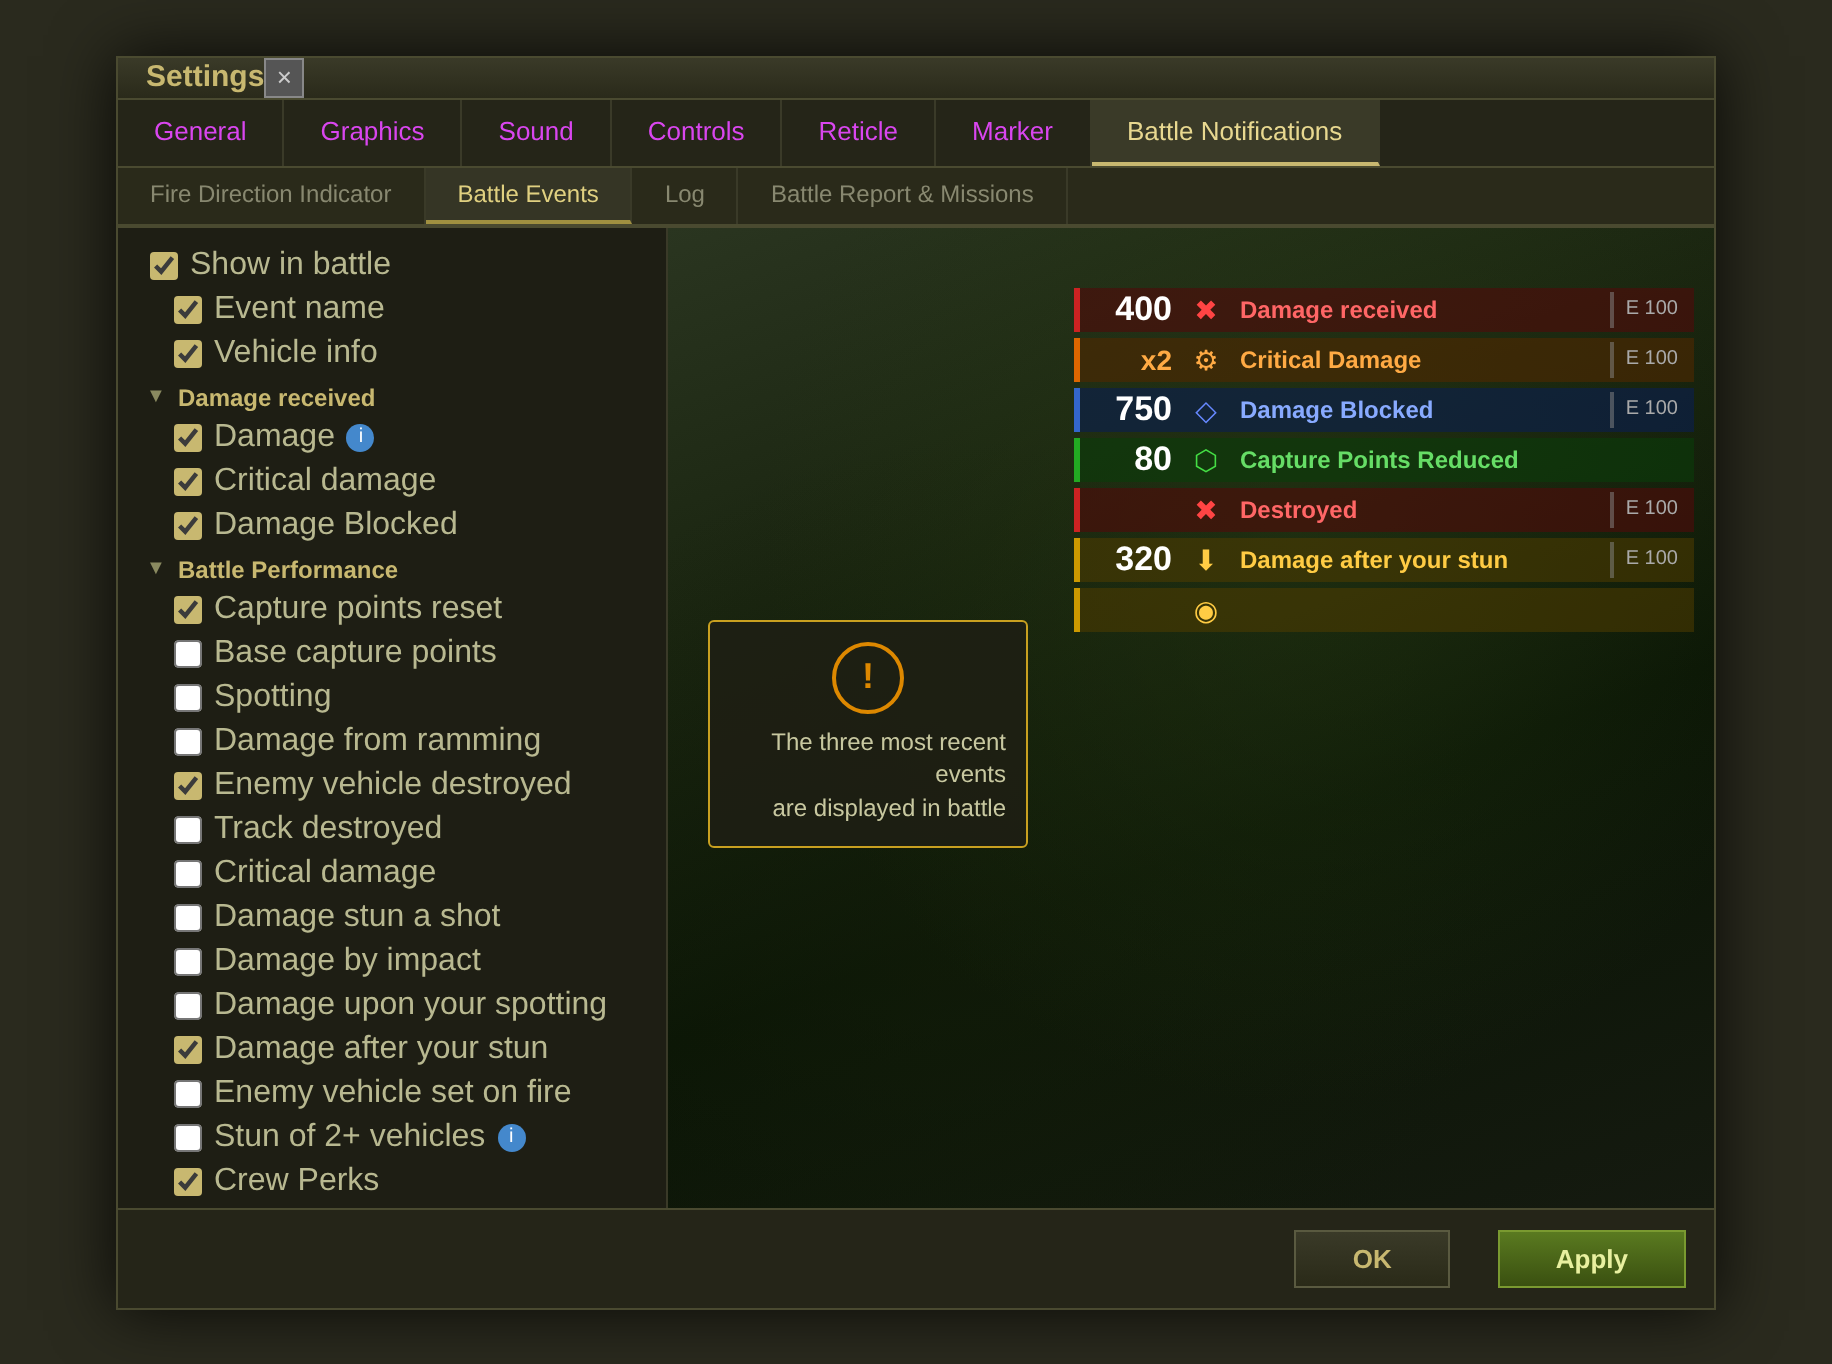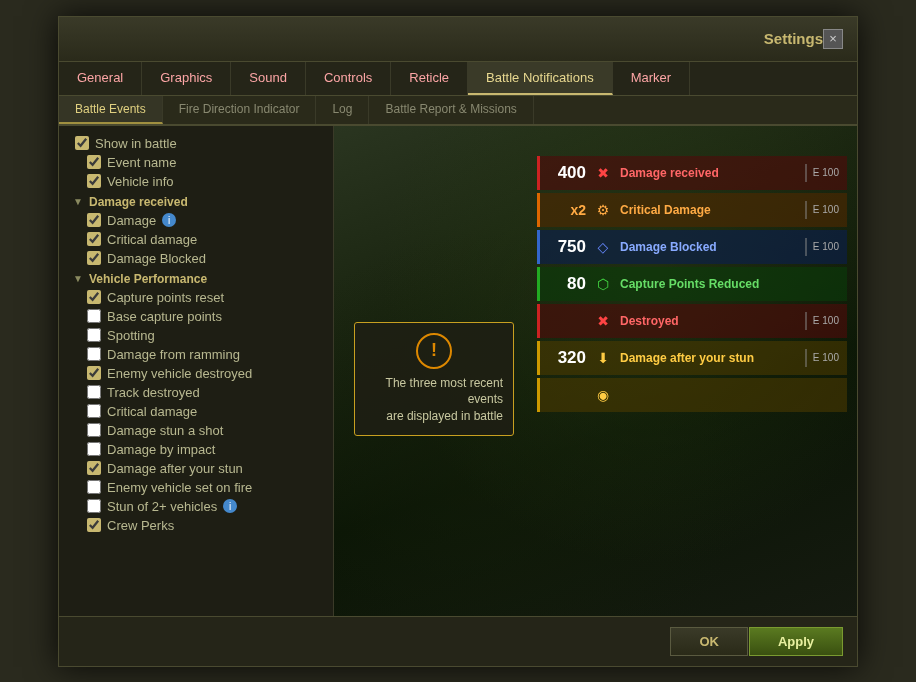--- a/index.html
+++ b/index.html
@@ -16,23 +16,23 @@
     }
     .dialog {
       width: 800px;
       background: #1e1e14;
       border: 1px solid #4a4a30;
       box-shadow: 0 0 30px rgba(0,0,0,0.8);
       position: relative;
     }
     .title-bar {
       background: linear-gradient(to bottom, #3a3a28, #2a2a1a);
-      padding: 12px 14px;
-      display: flex;
-      justify-content: flex-end;
+      padding: 0 14px;
+      display: flex;
+      justify-content: flex-start;
       align-items: center;
       border-bottom: 1px solid #4a4a30;
     }
     .title-bar-text {
       color: #c8b870;
       font-size: 15px;
       font-weight: bold;
     }
     .close-btn {
       width: 20px;
@@ -46,21 +46,21 @@
       justify-content: center;
       font-size: 13px;
     }
     .tabs-row1 {
       display: flex;
       background: #252518;
       border-bottom: 1px solid #4a4a30;
     }
     .tab1 {
       padding: 8px 18px;
-      color: #fca5a5;
+      color: #d946ef;
       cursor: pointer;
       border-right: 1px solid #3a3a28;
       font-size: 13px;
       white-space: nowrap;
     }
     .tab1.active {
       background: #3a3a28;
       color: #e8d890;
       border-bottom: 2px solid #c8b870;
     }
@@ -125,21 +125,21 @@
       flex-direction: column;
       gap: 3px;
     }
     .notif-item {
       display: flex;
       align-items: center;
       padding: 4px 8px;
       background: rgba(0,0,0,0.55);
       border-left: 3px solid #888;
       gap: 6px;
-      height: 34px;
+      height: 22px;
     }
     .notif-item.red { border-left-color: #cc2222; background: rgba(80,10,10,0.6); }
     .notif-item.orange { border-left-color: #dd6600; background: rgba(80,40,0,0.6); }
     .notif-item.blue { border-left-color: #3366cc; background: rgba(10,30,80,0.6); }
     .notif-item.green { border-left-color: #22aa22; background: rgba(10,60,10,0.6); }
     .notif-item.gold { border-left-color: #cc9900; background: rgba(80,60,0,0.55); }
     .notif-num {
       color: #ffffff;
       font-size: 17px;
       font-weight: bold;
@@ -220,21 +220,21 @@
     }
     .check-item input[type=checkbox] {
       width: 14px;
       height: 14px;
       accent-color: #c8b870;
       cursor: pointer;
       flex-shrink: 0;
     }
     .check-label {
       color: #b8b890;
-      font-size: 13px;
+      font-size: 16px;
     }
     .check-item.indented { padding-left: 28px; }
     .section-header {
       display: flex;
       align-items: center;
       padding: 4px 10px 2px 14px;
       gap: 4px;
       cursor: pointer;
     }
     .collapse-arrow {
@@ -259,21 +259,21 @@
       justify-content: center;
       cursor: pointer;
       flex-shrink: 0;
     }
     .bottom-bar {
       background: #252518;
       border-top: 1px solid #4a4a30;
       padding: 10px 14px;
       display: flex;
       justify-content: flex-end;
-      gap: 1px;
+      gap: 24px;
     }
     .btn {
       padding: 6px 28px;
       font-size: 13px;
       cursor: pointer;
       border: 1px solid #5a5a40;
       background: linear-gradient(to bottom, #3a3a28, #2a2a18);
       color: #c8b870;
       font-weight: bold;
     }
@@ -292,27 +292,27 @@
     <span class="title-bar-text">Settings</span>
     <div class="close-btn">×</div>
   </div>
 
   <div class="tabs-row1">
     <div class="tab1">General</div>
     <div class="tab1">Graphics</div>
     <div class="tab1">Sound</div>
     <div class="tab1">Controls</div>
     <div class="tab1">Reticle</div>
+    <div class="tab1">Marker</div>
     <div class="tab1 active">Battle Notifications</div>
-    <div class="tab1">Marker</div>
   </div>
 
   <div class="tabs-row2">
+    <div class="tab2">Fire Direction Indicator</div>
     <div class="tab2 active">Battle Events</div>
-    <div class="tab2">Fire Direction Indicator</div>
     <div class="tab2">Log</div>
     <div class="tab2">Battle Report &amp; Missions</div>
   </div>
 
   <div class="content-area">
 
     <div class="left-panel">
 
       <div class="check-item">
         <input type="checkbox" checked="" style="">
@@ -340,21 +340,21 @@
         <input type="checkbox" checked="" style="">
         <span class="check-label">Critical damage</span>
       </div>
       <div class="check-item indented">
         <input type="checkbox" checked="" style="">
         <span class="check-label">Damage Blocked</span>
       </div>
 
       <div class="section-header">
         <span class="collapse-arrow">▼</span>
-        <span class="section-title">Vehicle Performance</span>
+        <span class="section-title">Battle Performance</span>
       </div>
       <div class="check-item indented">
         <input type="checkbox" checked="" style="">
         <span class="check-label">Capture points reset</span>
       </div>
       <div class="check-item indented">
         <input type="checkbox" style="">
         <span class="check-label">Base capture points</span>
       </div>
       <div class="check-item indented">
@@ -377,20 +377,24 @@
         <input type="checkbox" style="">
         <span class="check-label">Critical damage</span>
       </div>
       <div class="check-item indented">
         <input type="checkbox" style="">
         <span class="check-label">Damage stun a shot</span>
       </div>
       <div class="check-item indented">
         <input type="checkbox" style="">
         <span class="check-label">Damage by impact</span>
+      </div>
+      <div class="check-item indented">
+        <input type="checkbox" style="">
+        <span class="check-label">Damage upon your spotting</span>
       </div>
       <div class="check-item indented">
         <input type="checkbox" checked="" style="">
         <span class="check-label">Damage after your stun</span>
       </div>
       <div class="check-item indented">
         <input type="checkbox" style="">
         <span class="check-label">Enemy vehicle set on fire</span>
       </div>
       <div class="check-item indented">

